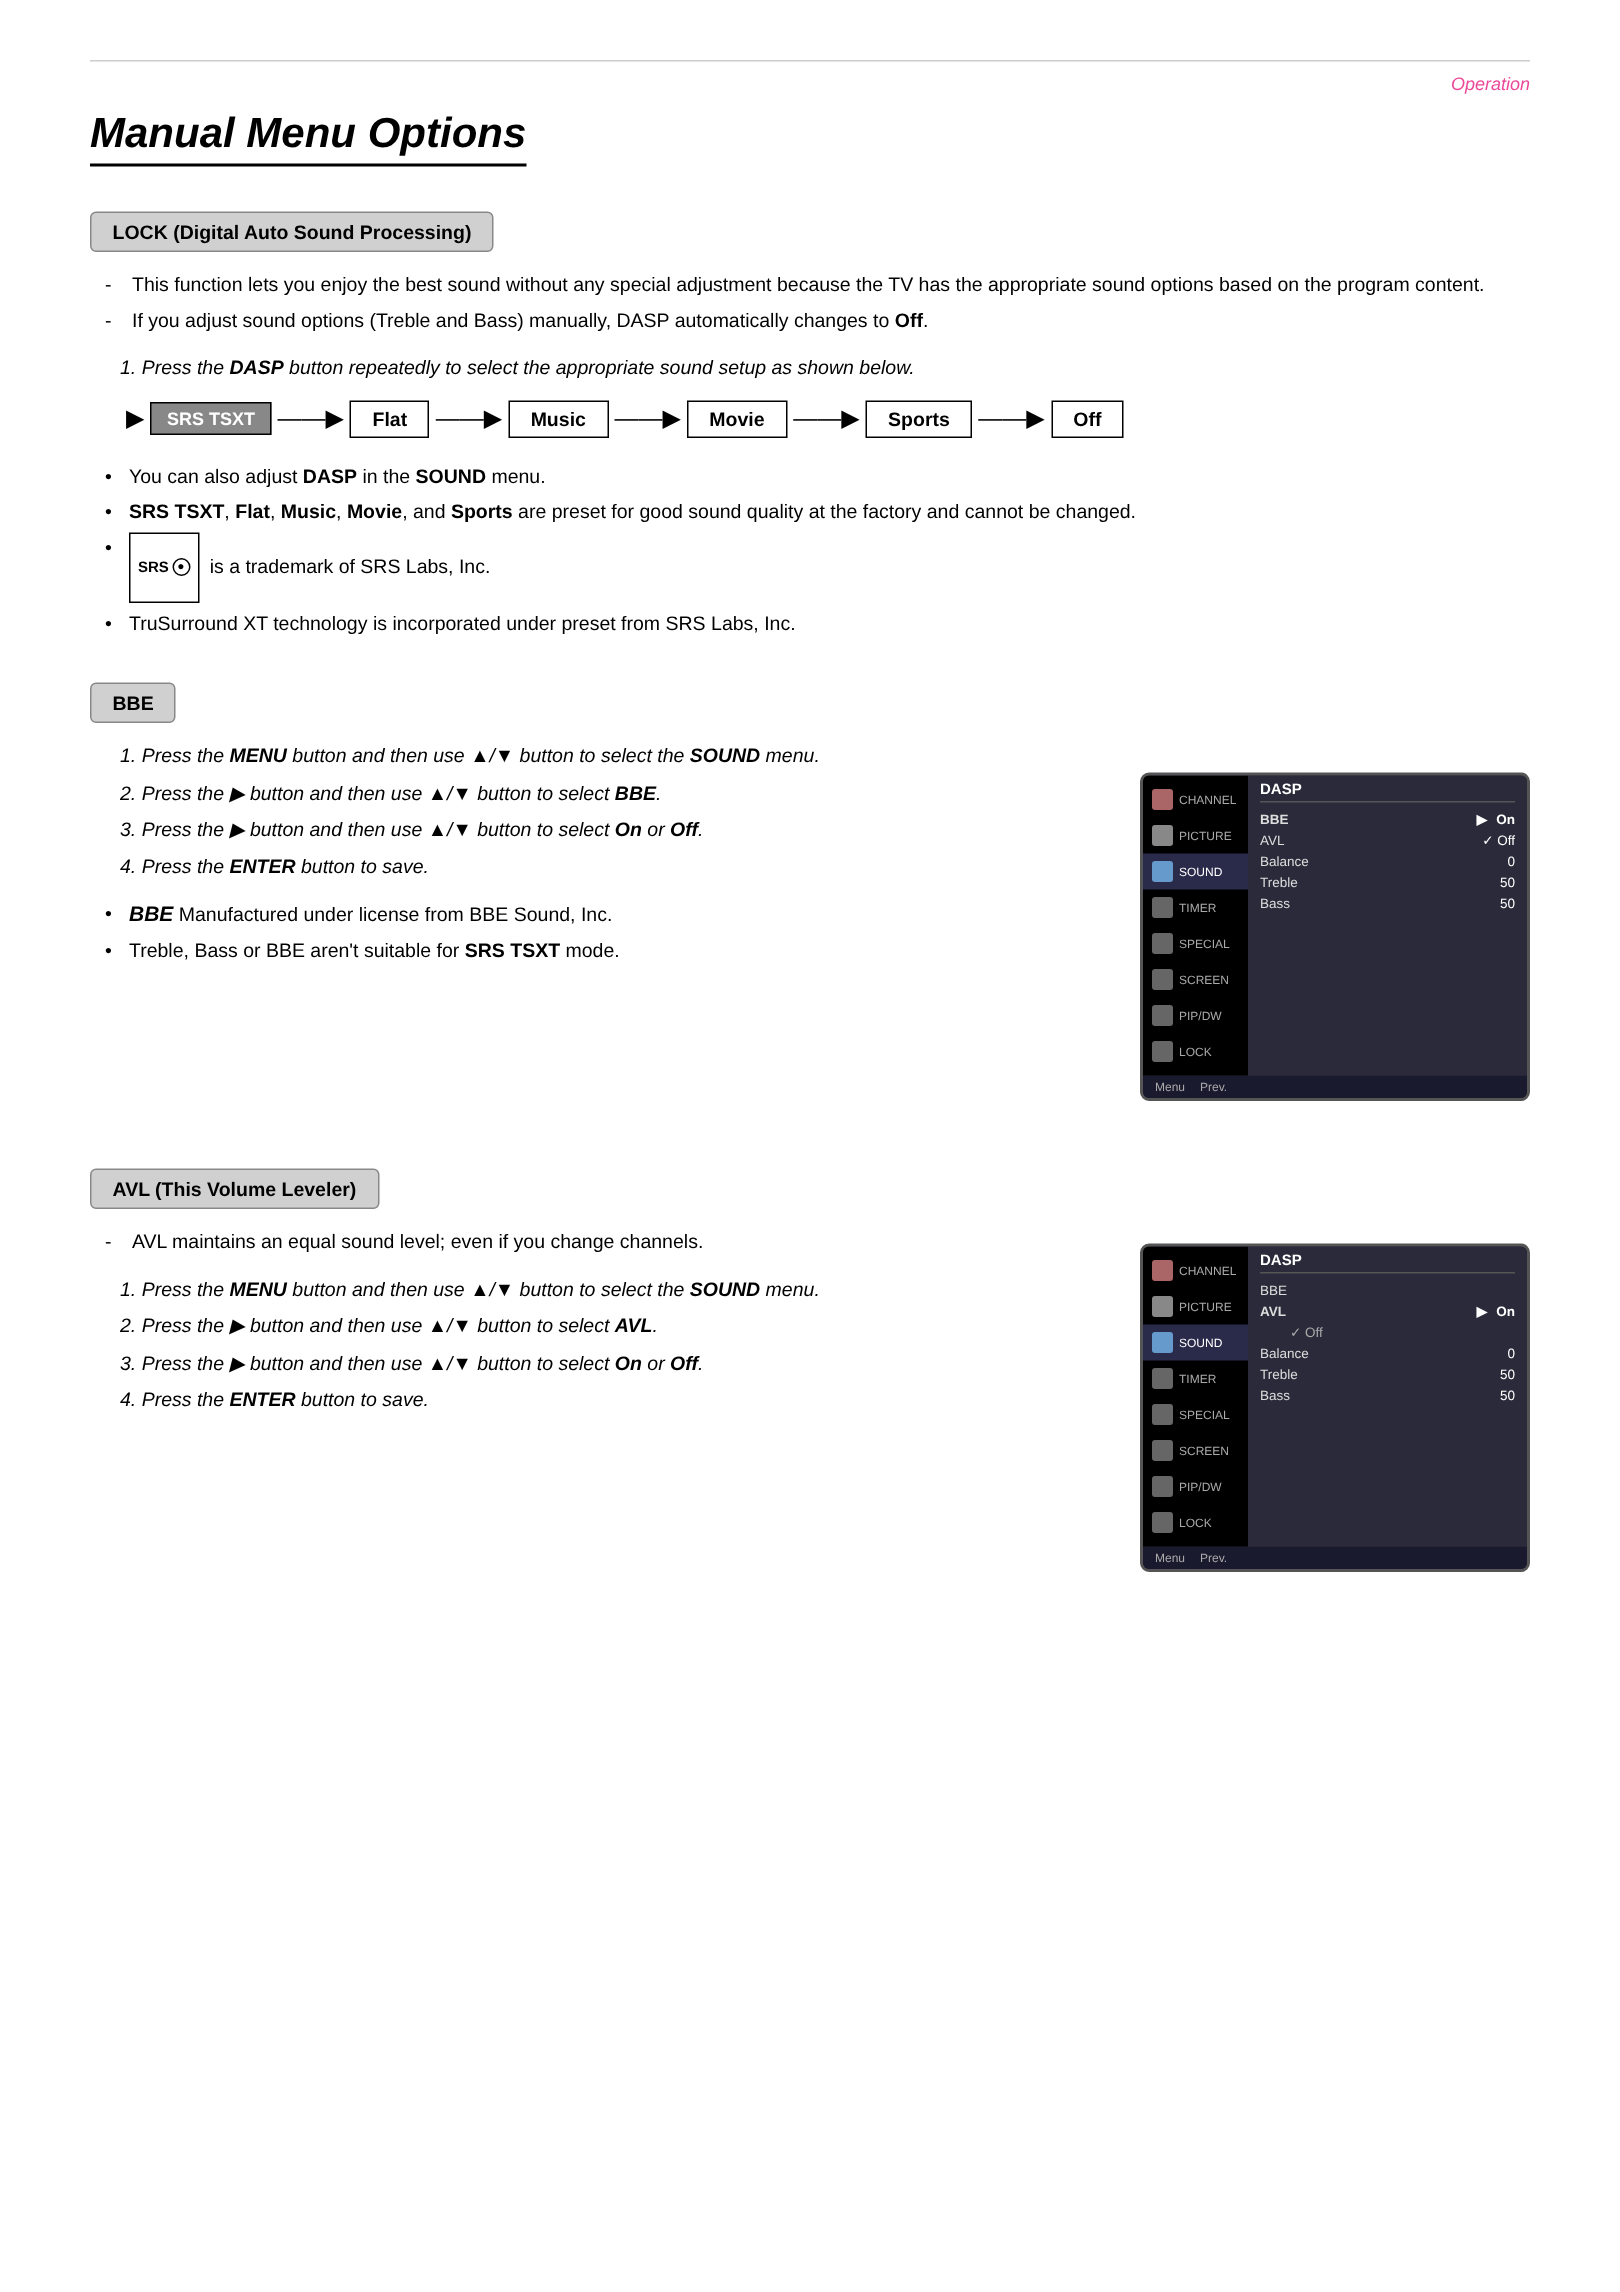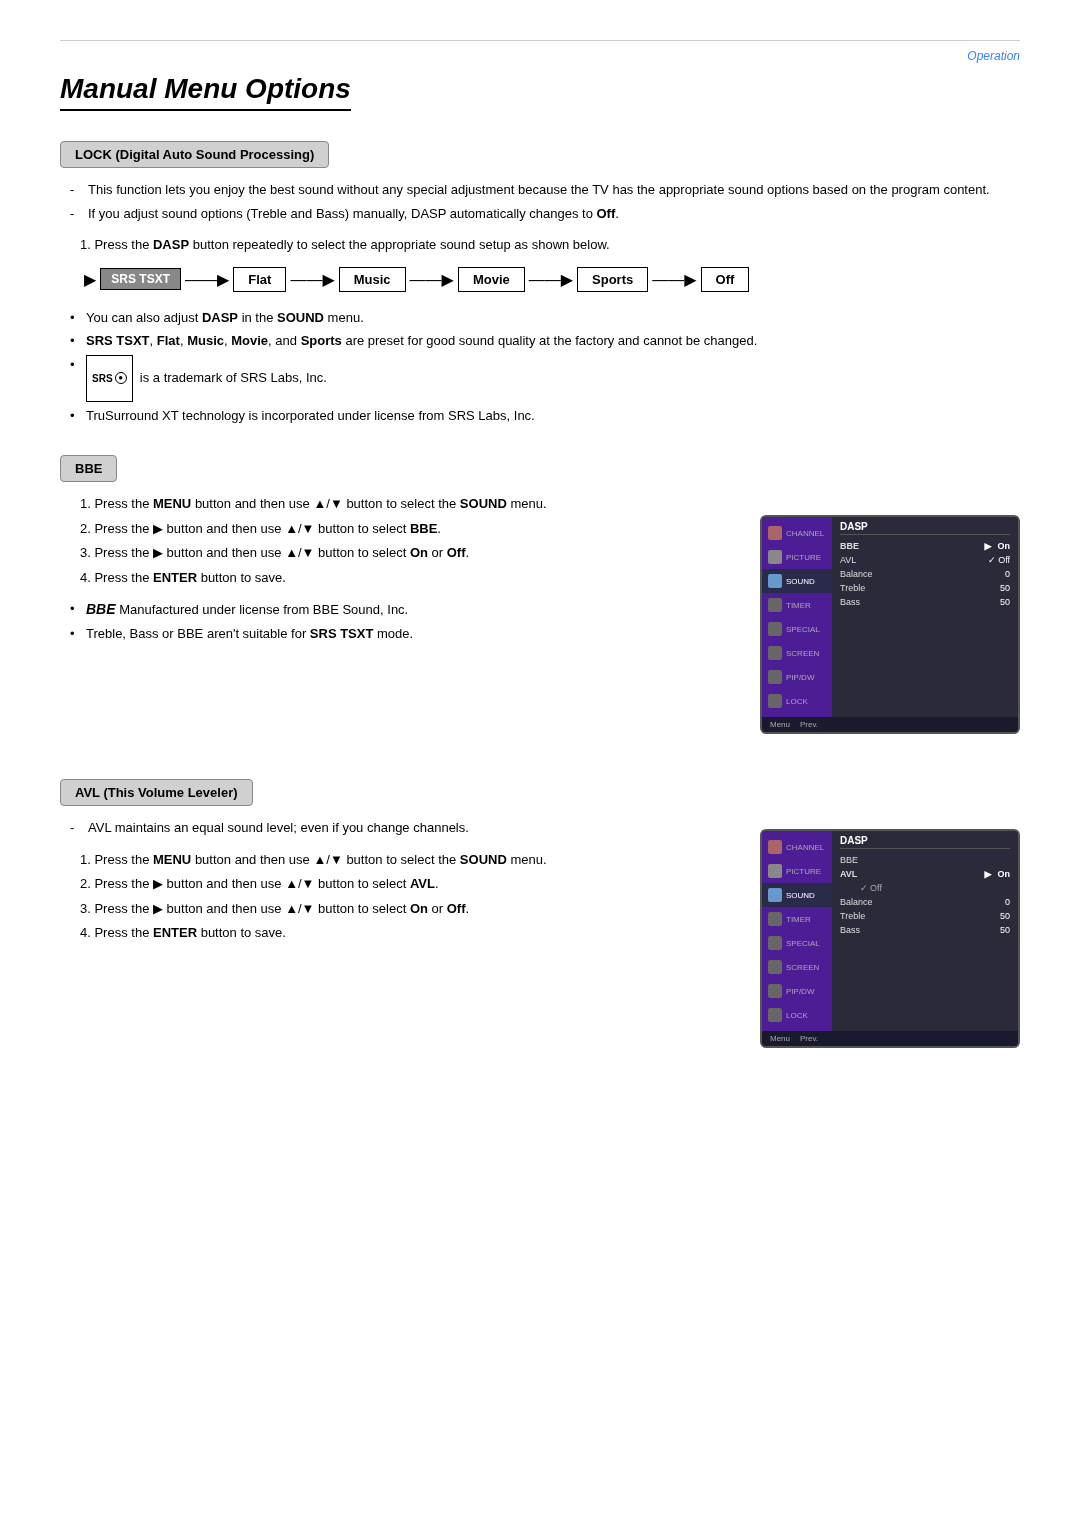--- a/index.html
+++ b/index.html
@@ -20,21 +20,21 @@
 
     
     .header-line {
       border-top: 1px solid #ccc;
       margin-bottom: 8px;
     }
     .operation-label {
       text-align: right;
       font-size: 12px;
       font-style: italic;
-      color: #3b82f6;
+      color: #ec4899;
       margin-bottom: 10px;
     }
 
     
     .page-title {
       font-size: 28px;
       font-weight: bold;
       font-style: italic;
       margin-bottom: 30px;
       border-bottom: 2px solid #000;
@@ -91,20 +91,21 @@
 
     
     .steps {
       list-style: none;
       margin-left: 10px;
       margin-bottom: 12px;
     }
     .steps li {
       margin-bottom: 5px;
       line-height: 1.5;
+      font-style: italic;
     }
 
     b { font-weight: bold; }
 
     
     .dasp-flow {
       display: flex;
       align-items: center;
       margin: 12px 0 16px 20px;
       gap: 0;
@@ -134,21 +135,21 @@
       overflow: hidden;
       float: right;
       margin-left: 20px;
       margin-top: 4px;
     }
     .tv-menu-inner {
       display: flex;
     }
     .tv-sidebar {
       width: 70px;
-      background: #4c1d95;
+      background: #000000;
       padding: 4px 0;
     }
     .tv-sidebar-item {
       display: flex;
       align-items: center;
       padding: 5px 6px;
       gap: 4px;
       color: #aaa;
       font-size: 9px;
     }
@@ -292,21 +293,21 @@
       <span class="flow-box">Off</span>
     </div>
 
     <ul class="bullet-list">
       <li>You can also adjust <b>DASP</b> in the <b>SOUND</b> menu.</li>
       <li><b>SRS TSXT</b>, <b>Flat</b>, <b>Music</b>, <b>Movie</b>, and <b>Sports</b> are preset for good sound quality at the factory and cannot be changed.</li>
       <li>
         <span style="display:inline-flex;align-items:center;border:1.5px solid #000;padding:15px 5px;font-size:10px;font-weight:bold;vertical-align:middle;">SRS<span style="margin-left:2px;display:inline-flex;align-items:center;justify-content:center;width:12px;height:12px;border:1.5px solid #000;border-radius:50%;font-size:8px;">●</span></span>
         &nbsp;is a trademark of SRS Labs, Inc.
       </li>
-      <li>TruSurround XT technology is incorporated under license from SRS Labs, Inc.</li>
+      <li>TruSurround XT technology is incorporated under preset from SRS Labs, Inc.</li>
     </ul>
   </div>
 
   
   <div class="section clearfix">
     <div class="section-header">BBE</div>
 
     
     <div class="tv-menu" style="float:right; margin-left:20px; margin-top:60px;">
       <div class="tv-menu-inner">

